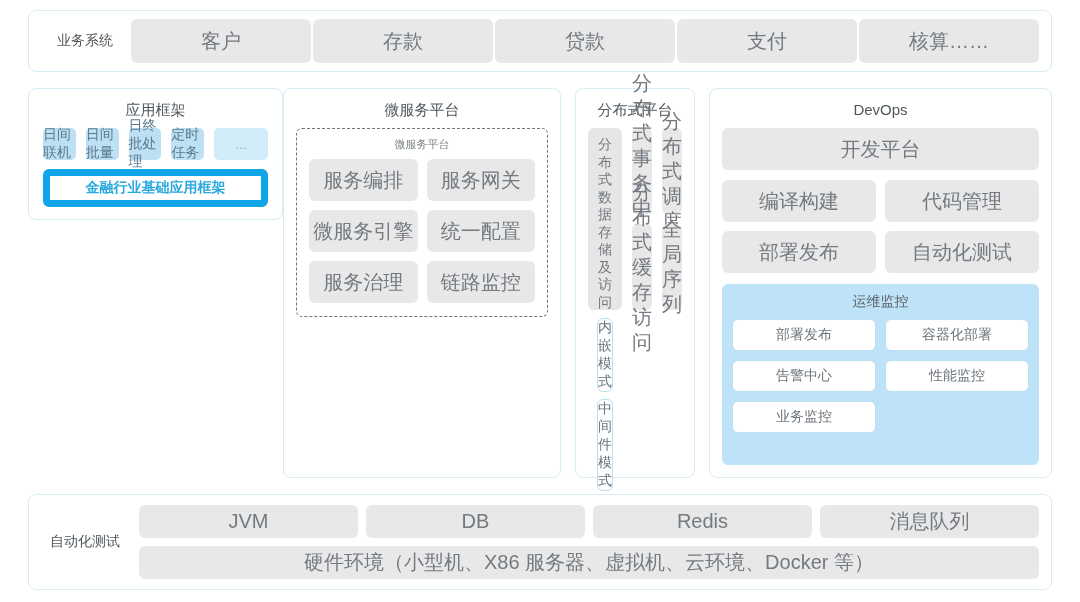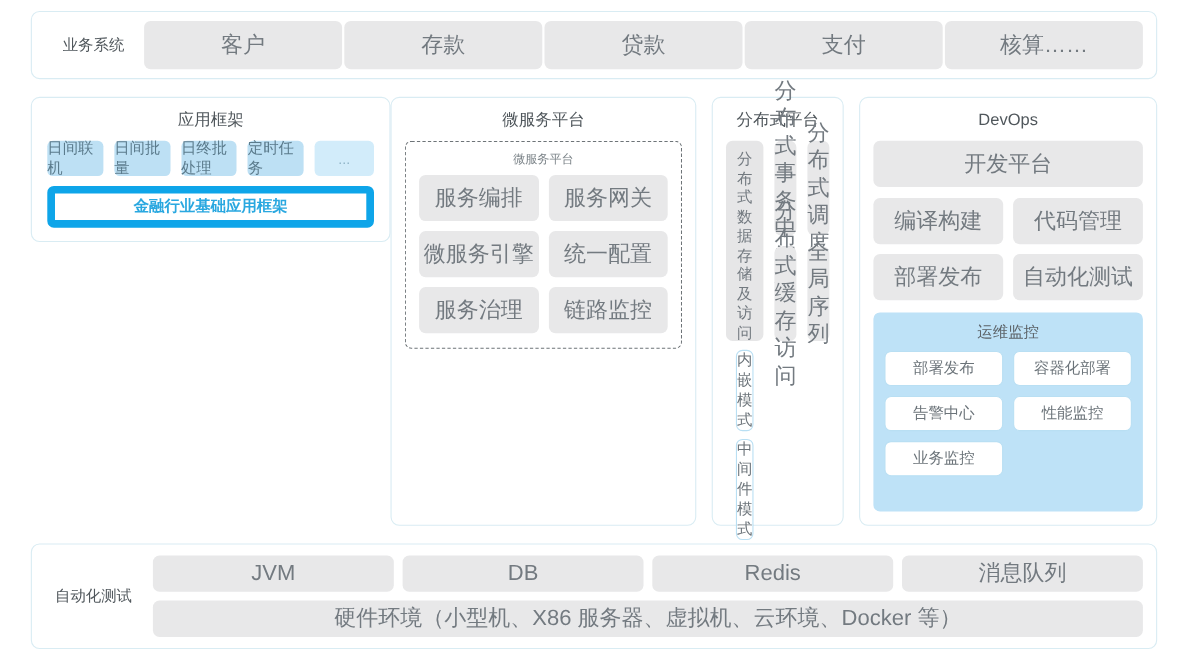--- a/index.html
+++ b/index.html
@@ -75,21 +75,21 @@
   .row-biz .chip { flex: 1; height: 44px; }
 
   
   .middle {
     display: flex;
     gap: 14px;
     margin-top: 16px;
     height: 390px;
   }
   .mid-left { flex: 1; display: flex; flex-direction: row; }
-  .mid-right { width: 271px; flex: none; display: flex; flex-direction: column; }
+  .mid-right { width: 343px; flex: none; display: flex; flex-direction: column; }
 
   
   .appfw { height: 132px; padding: 0 14px 12px; }
   .appfw .chips { display: flex; gap: 10px; }
   .appfw .chip-blue { height: 32px; }
   .appfw .chip-blue.f1 { flex: 1; }
   .appfw .chip-blue.fsm { width: 54px; flex: none; }
   .fin-bar {
     margin-top: 9px;
     height: 38px;

